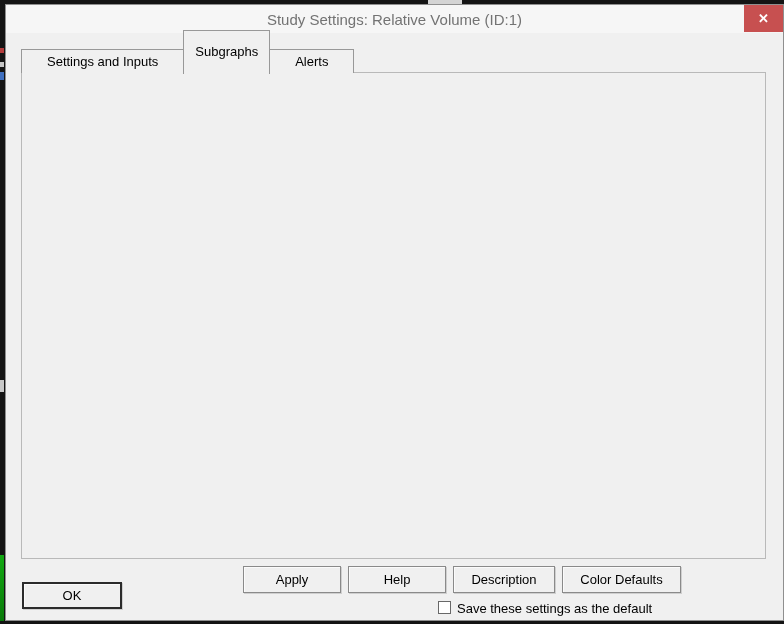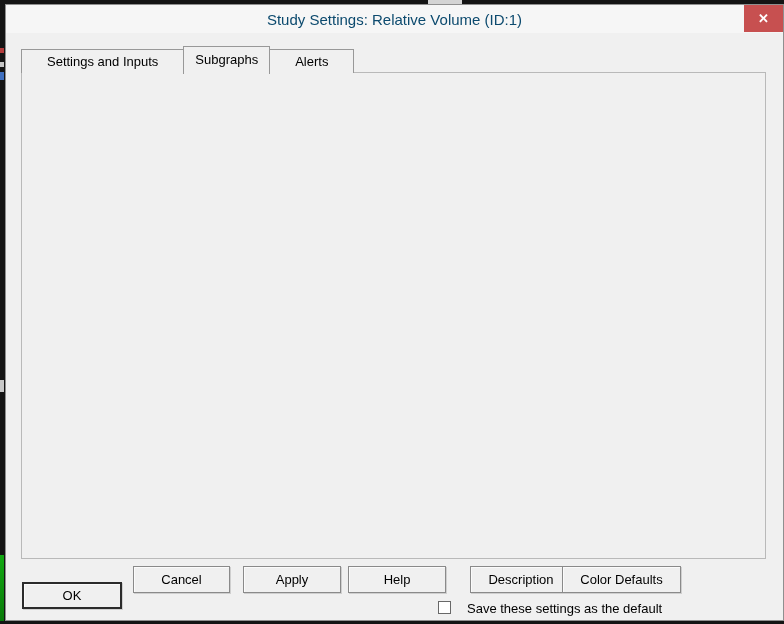--- a/index.html
+++ b/index.html
@@ -4,28 +4,28 @@
 <style>
   html,body{margin:0;padding:0;background:#141414;}
   .stage{position:relative;width:784px;height:624px;overflow:hidden;
          font-family:"Liberation Sans",sans-serif;color:#000;}
   
   .artifact{position:absolute;}
   
   .dialog{position:absolute;left:5px;top:4px;right:0;bottom:3px;
           background:#f0f0f0;border:1px solid #8f8f8f;box-sizing:border-box;}
   .titlebar{position:absolute;left:0;top:0;right:0;height:28px;background:#f6f6f6;}
-  .title{position:absolute;left:0;right:0;top:6px;text-align:center;font-size:15px;color:#0c4a6e;white-space:nowrap;}
+  .title{position:absolute;left:0;right:0;top:6px;text-align:center;font-size:15px;color:#737373;white-space:nowrap;}
   .closebtn{position:absolute;right:0;top:0;width:39px;height:27px;background:#c75050;
             color:#fff;display:flex;align-items:center;justify-content:center;font-size:13px;font-weight:bold;cursor:default;}
   
   .tabs{position:absolute;left:15px;top:41px;height:27px;display:flex;align-items:flex-end;z-index:4;}
   .tab{height:23px;line-height:23px;padding:0 25px;background:#f0f0f0;border:1px solid #989898;
        border-bottom:none;font-size:13px;white-space:nowrap;margin-right:-1px;}
-  .tab.active{height:27px;line-height:25px;padding:0 11px;margin-bottom:-1px;z-index:5;position:relative;background:#f0f0f0;}
+  .tab.active{height:27px;line-height:25px;padding:8px 11px;margin-bottom:-1px;z-index:5;position:relative;background:#f0f0f0;}
   .panel{position:absolute;left:15px;top:67px;width:745px;height:487px;border:1px solid #b9b9b9;
          background:#f0f0f0;box-sizing:border-box;z-index:1;}
   .lbl{position:absolute;font-size:13px;line-height:16px;white-space:nowrap;}
   .lbl.dis{color:#9c9c9c;}
   
   .combo{position:absolute;border:1px solid #5f5f5f;background:#fff;display:flex;box-sizing:border-box;}
   .combo .val{flex:1;font-size:13px;line-height:21px;padding:0 5px;white-space:nowrap;overflow:hidden;}
   .combo .drop{width:17px;flex:none;background:#ececec;border-left:1px solid #a9a9a9;display:flex;align-items:center;justify-content:center;}
   .combo .tri{width:0;height:0;border:4px solid transparent;border-top:5px solid #222;margin-top:5px;}
   .combo.dis{border-color:#a9a9a9;}
@@ -57,21 +57,21 @@
   .swatch.pat{background:repeating-linear-gradient(45deg,#7cbdf3 0 3px,#a8d5f8 3px 6px) !important;}
   .trow .sg-label{white-space:nowrap;overflow:hidden;}
   .trow.sel > div{background:#3399ff;color:#fff;border-right:1px solid #66b0ef;}
   .trow.sel > .c6{background:#fff;border-right:none;}
   
   .group{position:absolute;border:1px solid #a6a6a6;box-sizing:border-box;}
   .gtitle{position:absolute;top:-9px;left:8px;background:#f0f0f0;padding:0 4px;font-size:13px;line-height:16px;white-space:nowrap;}
   .minigroup{position:absolute;border:1px solid #a6a6a6;box-sizing:border-box;}
   .gtitle-cb{position:absolute;top:-10px;left:4px;background:#f0f0f0;padding:0 3px;display:flex;align-items:center;gap:5px;font-size:13px;white-space:nowrap;}
   
-  .cb{position:absolute;display:flex;align-items:flex-start;gap:16px;font-size:13px;white-space:nowrap;}
+  .cb{position:absolute;display:flex;align-items:flex-start;gap:6px;font-size:13px;white-space:nowrap;}
   .cb .box{width:13px;height:13px;border:1px solid #686868;background:#fff;position:relative;flex:none;box-sizing:border-box;}
   .cb .mark{position:absolute;left:1px;top:2px;width:7px;height:4px;border-left:2px solid #111;
             border-bottom:2px solid #111;transform:rotate(-45deg);display:none;}
   .cb .box.on .mark{display:block;}
   .cb.dis{color:#9c9c9c;}
   .cb.dis .box{border-color:#b2b2b2;}
   .cb.dis .mark{border-color:#9c9c9c;}
   .cb.inline{position:static;}
   
   .colorbtn{position:absolute;border:1px solid #8a8a8a;background:#f0f0f0;padding:3px;box-sizing:border-box;
@@ -349,24 +349,23 @@
       <span>Use Chart Graphics Settings For Subgraph Colors</span>
     </div>
     <div class="cb" style="left:50px;top:530px;">
       <span class="box on">
           <span class="mark"></span>
         </span>
       <span>Always Show Name and Value Labels When Enabled</span>
     </div>
 
     <div class="btn default" style="left:16px;top:561px;width:100px;">OK</div>
-    <div class="btn" style="left:127px;top:561px;width:97px;">Cancel</div>
     <div class="btn" style="left:342px;top:561px;width:98px;">Help</div>
     <div class="btn" style="left:237px;top:561px;width:98px;">Apply</div>
-    <div class="btn" style="left:447px;top:561px;width:102px;margin-left:17px;">Description</div>
+    <div class="btn" style="left:447px;top:561px;width:102px;">Description</div>
     <div class="btn" style="left:556px;top:561px;width:119px;">Color Defaults</div>
 
     <div class="cb" style="left:432px;top:596px;">
       <span class="box"></span>
       <span>Save these settings as the default</span>
     </div>
 
   </div>
 </div>
 

